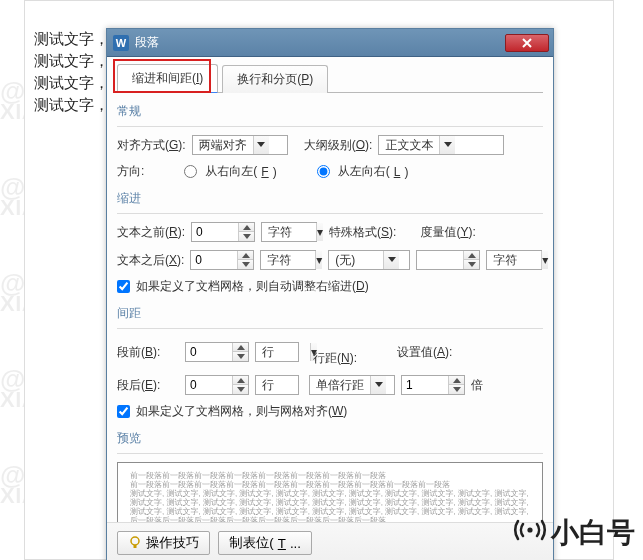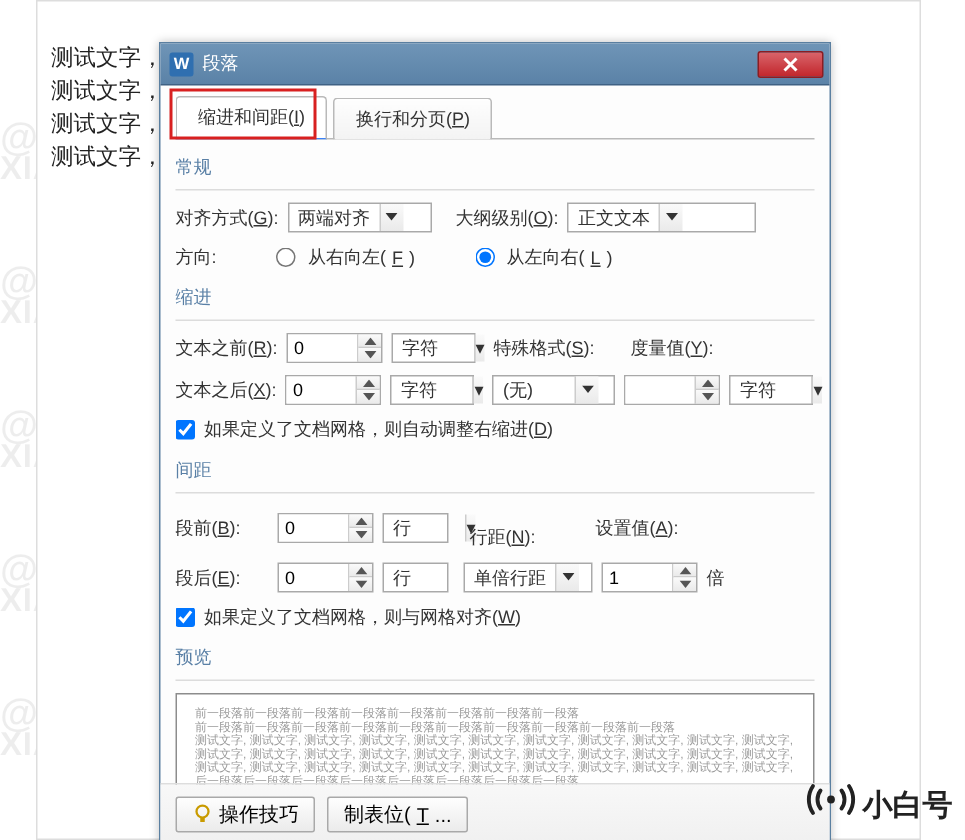--- a/index.html
+++ b/index.html
@@ -6,21 +6,21 @@
   html, body { margin:0; padding:0; font-family: "Microsoft YaHei","SimSun",Arial,sans-serif; font-size:12px; color:#333; }
   body { width:643px; height:560px; overflow:hidden; background:#fff; position:relative; }
 
   
   .bg-watermark { position:absolute; left:0; top:0; width:643px; height:560px; pointer-events:none; overflow:hidden; }
   .bg-watermark .row { position:absolute; left:0; width:643px; color:rgba(0,0,0,0.07); font-size:22px; white-space:nowrap; }
   .bg-watermark .row .cn { font-weight:700; font-size:26px; }
   .bg-watermark .row .en { font-weight:700; letter-spacing:0.5px; }
 
   
-  .front-badge { position:absolute; right:8px; bottom:8px; font-size:20px; font-weight:800; color:#222; display:flex; align-items:center; gap:4px; pointer-events:none; }
+  .front-badge { position:absolute; right:8px; bottom:8px; font-size:28px; font-weight:800; color:#222; display:flex; align-items:center; gap:4px; pointer-events:none; }
   .front-badge .wifi { display:inline-block; }
 
   
   .page-bg { position:absolute; top:0; left:24px; width:590px; height:560px; background:#fff; border:1px solid #ddd; }
   .doc-text { position:absolute; top:22px; left:24px; width:590px; color:#222; font-size:15px; line-height:22px; padding:6px 10px 0 10px; }
   .doc-text .cursor { border-right:2px solid #000; padding-right:1px; }
 
   
   .dialog { position:absolute; top:28px; left:106px; width:448px; height:536px; background:#fdfdfd; border:1px solid #5a7fa0; box-shadow:0 0 6px rgba(0,0,0,0.25); }
   .titlebar { height:28px; background:linear-gradient(#6f95b7,#5b82a7); display:flex; align-items:center; padding:0 4px 0 6px; border-bottom:1px solid #3f6184; }

